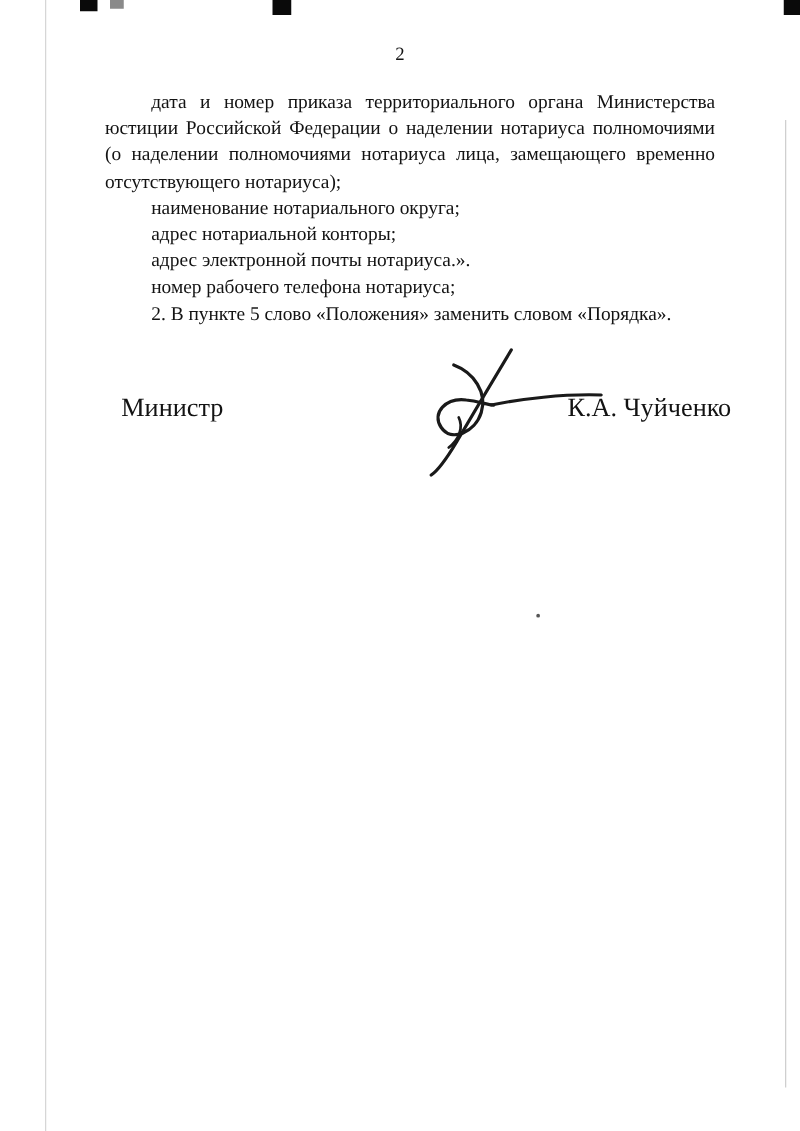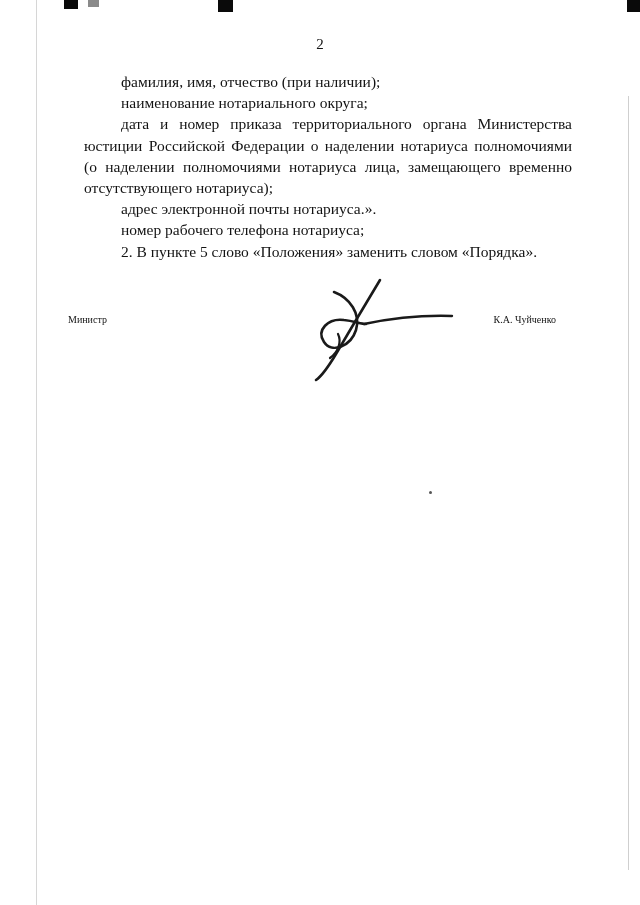--- a/index.html
+++ b/index.html
@@ -56,25 +56,25 @@
     line-height: 21.2px;
   }
   .para {
     margin: 0;
     text-indent: 37px;
     text-align: justify;
   }
 
   .sig-row {
     position: absolute;
-    left: 68px;
+    left: 97px;
     top: 314px;
     width: 488px;
     height: 24px;
-    font-size: 10px;
+    font-size: 21px;
   }
   .sig-title { position: absolute; left: 0; top: 0; }
   .sig-name  { position: absolute; right: 0; top: 0; }
   .signature-svg {
     position: absolute;
     left: 196px;
     top: -38px;
     width: 200px;
     height: 112px;
   }
@@ -88,23 +88,23 @@
   <div class="artifact a2"></div>
   <div class="artifact a3"></div>
   <div class="artifact a4"></div>
   <div class="edge-line left"></div>
   <div class="edge-line right"></div>
   <div class="speck"></div>
 
   <div class="page-number">2</div>
 
   <div class="text-block">
-    <p class="para">фамилия, имя, отчество (при наличии);</p>
+    <p class="para">дата и номер приказа территориального органа Министерства юстиции Российской Федерации о наделении нотариуса полномочиями (о наделении полномочиями нотариуса лица, замещающего временно отсутствующего нотариуса);</p>
     <p class="para">наименование нотариального округа;</p>
-    <p class="para">дата и номер приказа территориального органа Министерства юстиции Российской Федерации о наделении нотариуса полномочиями (о наделении полномочиями нотариуса лица, замещающего временно отсутствующего нотариуса);</p>
+    <p class="para">адрес нотариальной конторы;</p>
     <p class="para">адрес электронной почты нотариуса.».</p>
     <p class="para">номер рабочего телефона нотариуса;</p>
     <p class="para">2.  В пункте 5 слово «Положения» заменить словом «Порядка».</p>
   </div>
 
   <div class="sig-row">
     <span class="sig-title">Министр</span>
 
     <svg class="signature-svg" viewBox="0 0 200 112" xmlns="http://www.w3.org/2000/svg">
       <g fill="none" stroke="#1a1a1a" stroke-linecap="round" stroke-linejoin="round">

